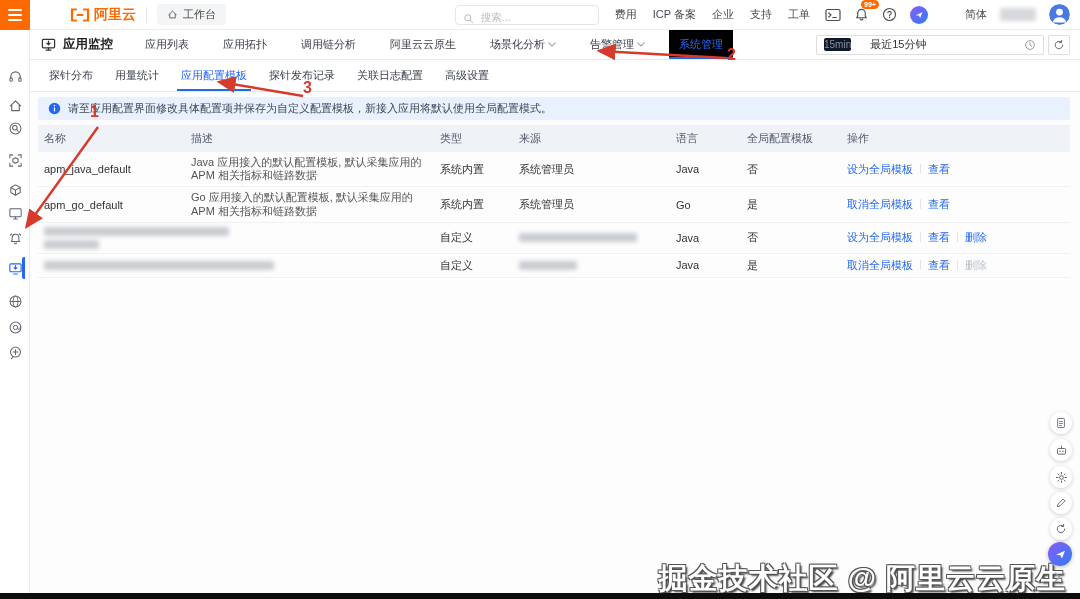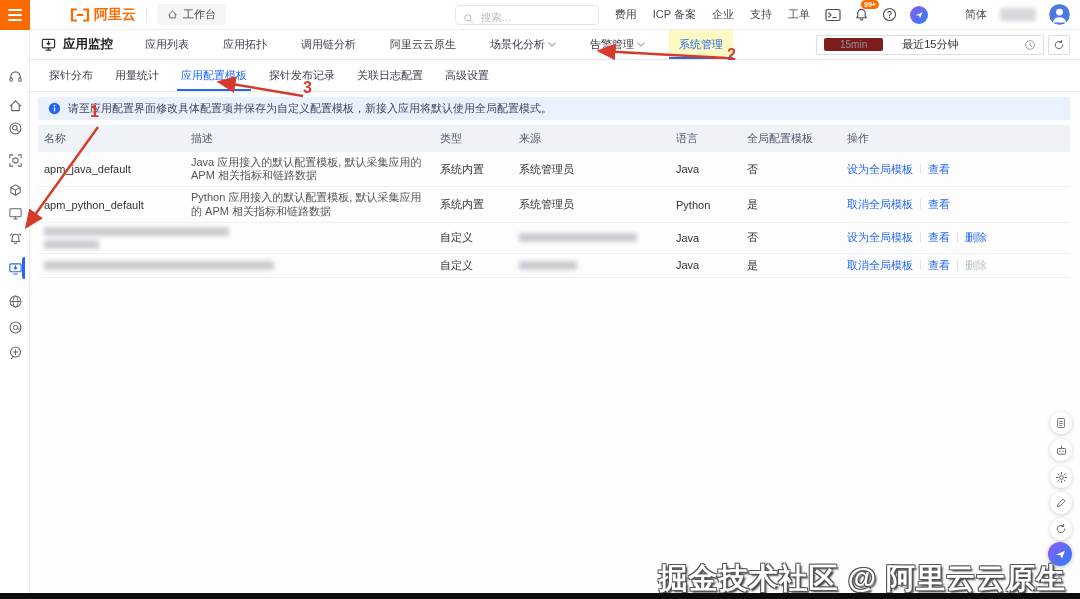--- a/index.html
+++ b/index.html
@@ -43,26 +43,26 @@
   .sbar{position:absolute;right:0;width:3px;height:22px;background:#2468f2;border-radius:2px 0 0 2px;}
 
   
   .main{position:absolute;left:30px;top:30px;right:0;bottom:6px;background:#fdfdfe;}
   .navrow{height:30px;background:#fff;border-bottom:1px solid #e9e9e9;display:flex;
           align-items:center;padding:0 10px;box-sizing:border-box;}
   .product{display:flex;align-items:center;gap:6px;font-size:12.5px;font-weight:bold;color:#222;}
   .tabs{display:flex;align-items:stretch;height:100%;margin-left:22px;gap:14px;}
   .tab{display:flex;align-items:center;gap:3px;font-size:11px;color:#3c414b;padding:0 10px;cursor:pointer;
        white-space:nowrap;}
-  .tab.active{color:#2468f2;background:#fef9c3;box-shadow:inset 0 -2px 0 #2468f2;}
+  .tab.active{color:#2468f2;background:#000000;box-shadow:inset 0 -2px 0 #2468f2;}
   .caret{color:#9aa0a8;}
   .timepicker{margin-left:auto;display:flex;align-items:center;gap:4px;}
   .timebox{display:flex;align-items:center;gap:7px;border:1px solid #dcdee2;border-radius:2px;
            height:20px;padding:0 7px;width:228px;box-sizing:border-box;background:#fff;cursor:pointer;}
-  .timebadge{background:#7f1d1d;color:#8b919b;font-size:10px;border-radius:2px;padding:1px 16px;}
+  .timebadge{background:#0f172a;color:#8b919b;font-size:10px;border-radius:2px;padding:1px 0;}
   .timelabel{font-size:11px;color:#333;flex:1;margin-left:12px;}
   .iconbox{border:1px solid #dcdee2;border-radius:2px;height:20px;width:22px;display:flex;
            align-items:center;justify-content:center;background:#fff;cursor:pointer;box-sizing:border-box;}
 
   .subnav{height:31px;background:#fff;border-bottom:1px solid #e9e9e9;display:flex;
           align-items:stretch;padding-left:15px;gap:14px;}
   .stab{display:flex;align-items:center;font-size:11px;color:#3c414b;padding:0 4px;cursor:pointer;
         white-space:nowrap;}
   .stab.active{color:#2468f2;box-shadow:inset 0 -2px 0 #2468f2;}
 
@@ -419,25 +419,25 @@
           <tr>
             <td>apm_java_default</td>
             <td class="desc">Java 应用接入的默认配置模板, 默认采集应用的 APM 相关指标和链路数据</td>
             <td>系统内置</td>
             <td>系统管理员</td>
             <td>Java</td>
             <td>否</td>
             <td class="actions"><a class="lnk">设为全局模板</a><span class="sep"></span><a class="lnk">查看</a></td>
           </tr>
           <tr>
-            <td>apm_python_default</td>
-            <td class="desc">Python 应用接入的默认配置模板, 默认采集应用的 APM 相关指标和链路数据</td>
+            <td>apm_go_default</td>
+            <td class="desc">Go 应用接入的默认配置模板, 默认采集应用的 APM 相关指标和链路数据</td>
             <td>系统内置</td>
             <td>系统管理员</td>
-            <td>Python</td>
+            <td>Go</td>
             <td>是</td>
             <td class="actions"><a class="lnk">取消全局模板</a><span class="sep"></span><a class="lnk">查看</a></td>
           </tr>
           <tr>
             <td>
                 <div class="blur" style="width:185px;"></div>
                 <div class="blur" style="width:55px;"></div>
               </td>
             <td class="desc"></td>
             <td>自定义</td>

